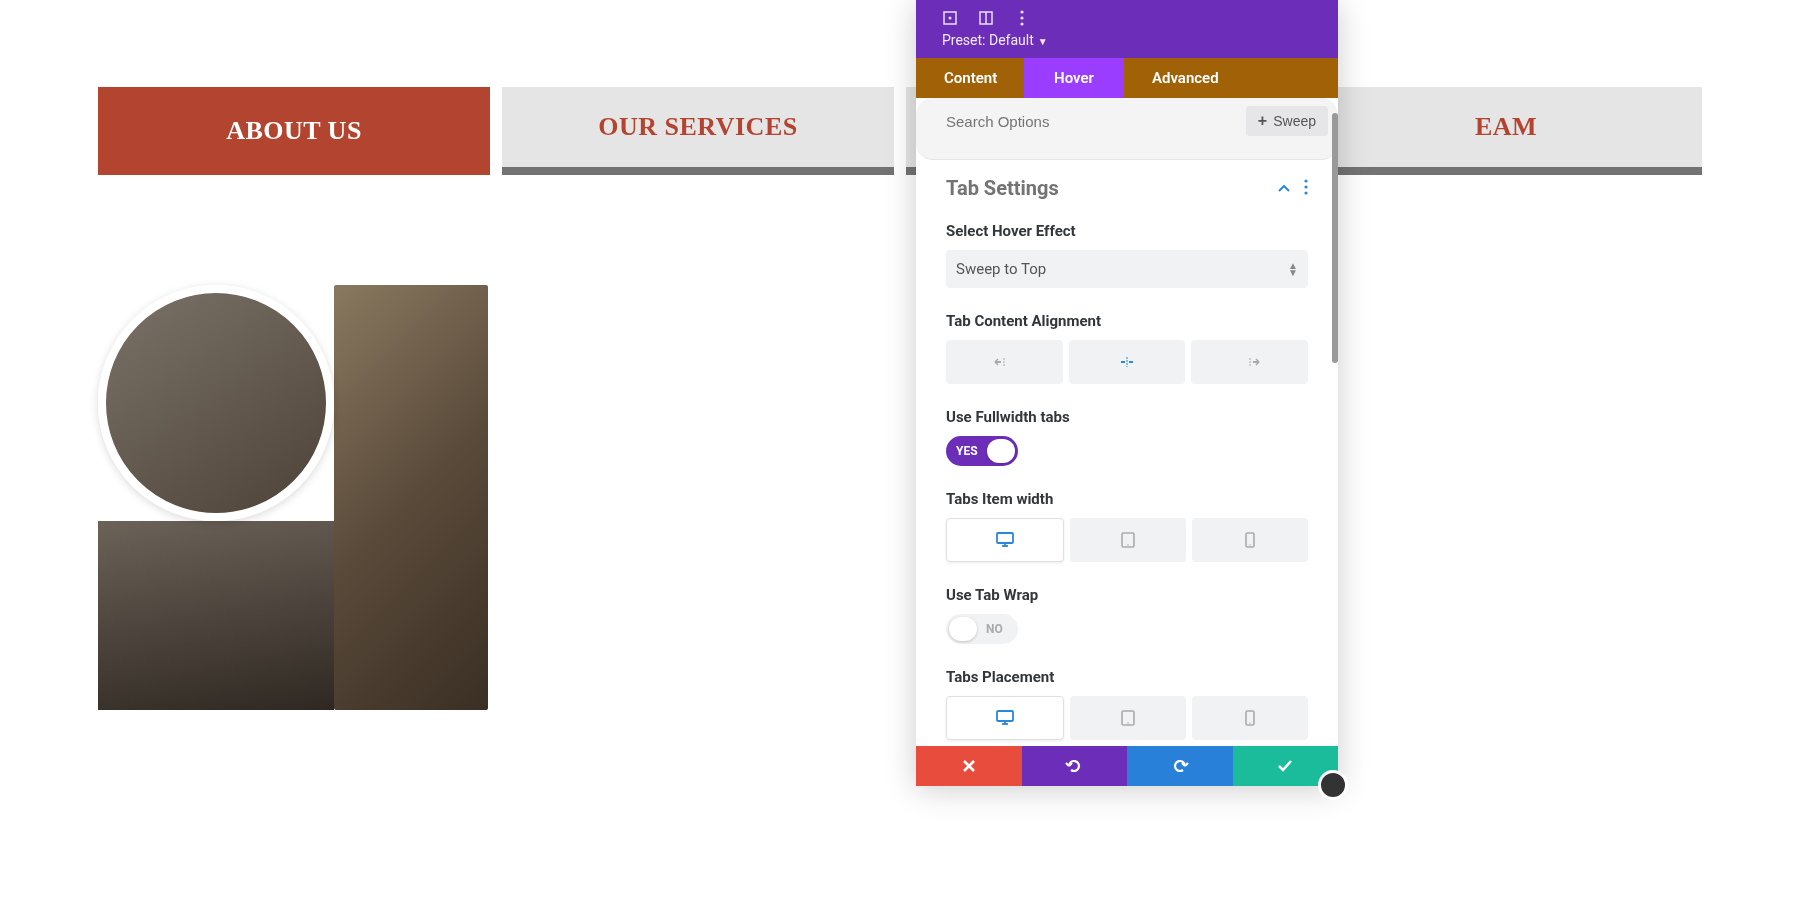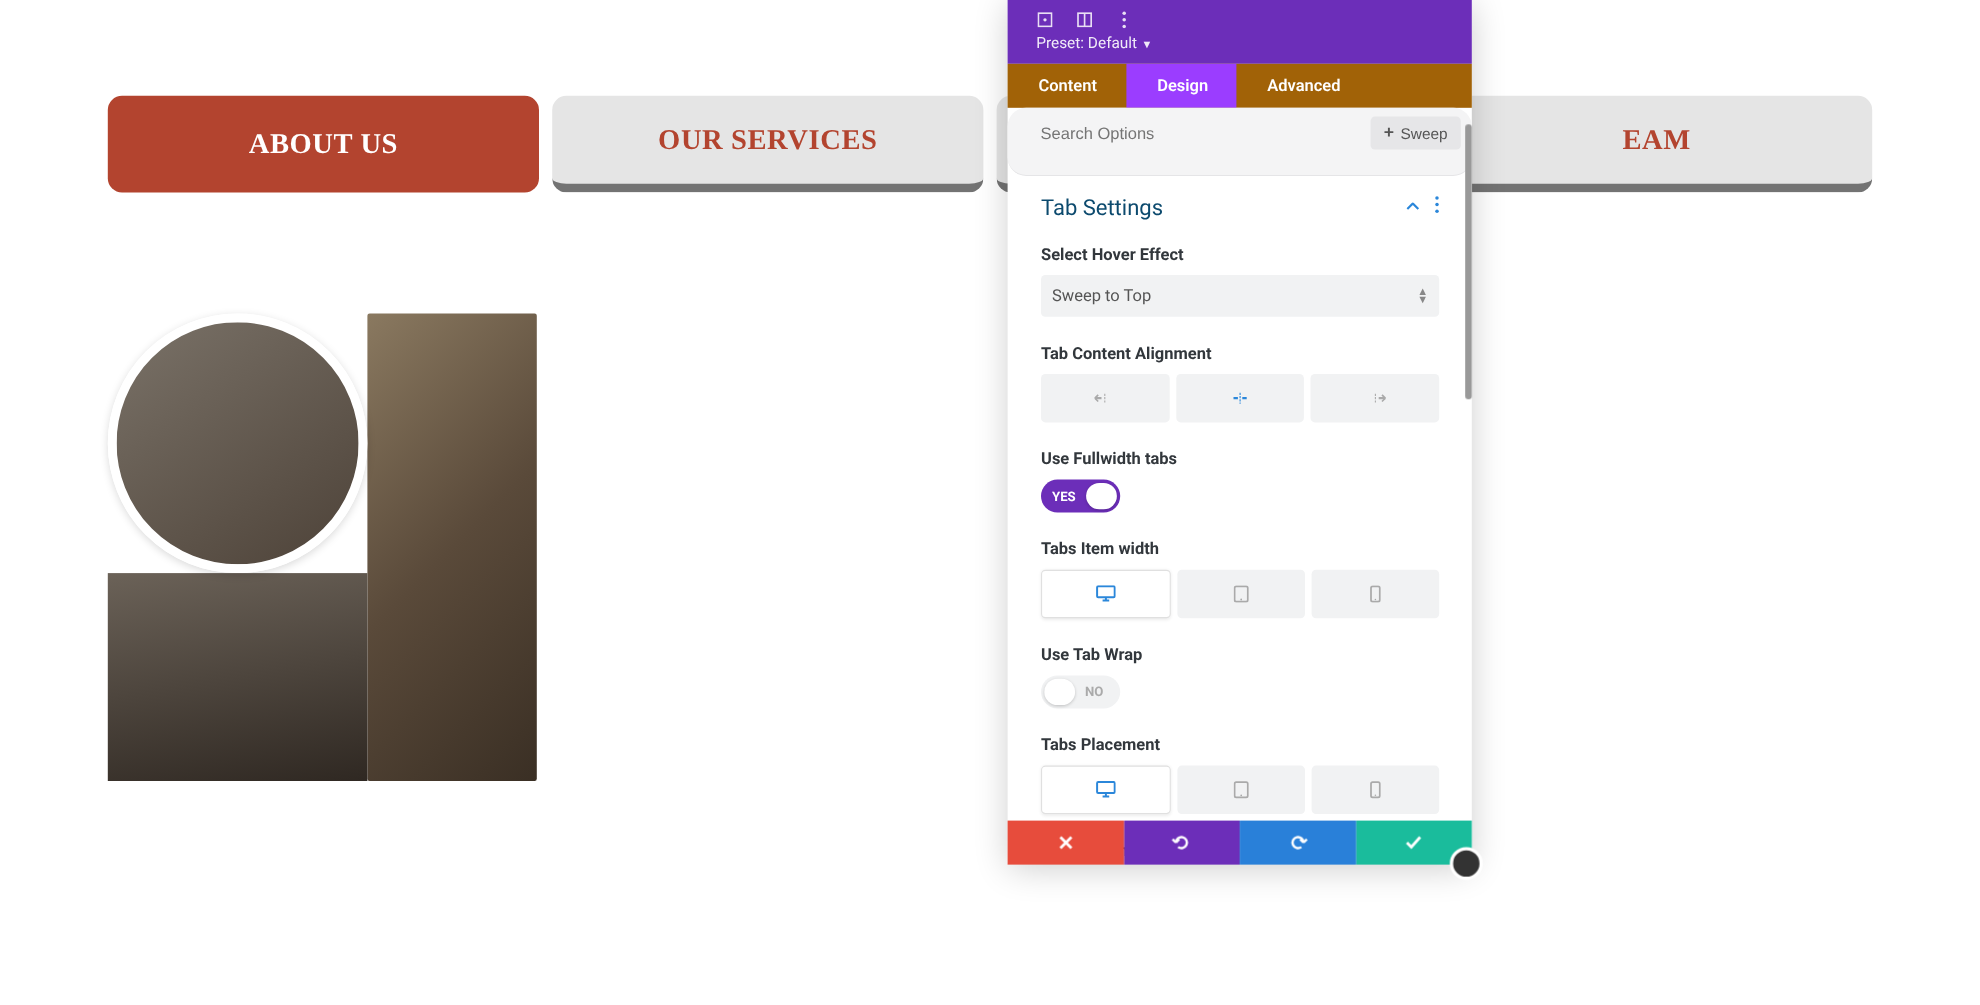--- a/index.html
+++ b/index.html
@@ -1,21 +1,21 @@
 <!DOCTYPE html>
 <html><head>
 <meta charset="utf-8">
 <style>
 * { box-sizing: border-box; margin: 0; padding: 0; }
 body { font-family: -apple-system, BlinkMacSystemFont, "Segoe UI", Roboto, sans-serif; background: #fff; width: 1800px; height: 914px; overflow: hidden; position: relative; }
 
 
 .page-bg { position: absolute; top: 0; left: 0; right: 0; bottom: 0; padding: 87px 98px 0; }
 .tabs-row { display: flex; gap: 12px; }
-.tab-btn { flex: 1; height: 88px; border-radius: 13px; display: flex; align-items: center; justify-content: center; font-family: Georgia, "Times New Roman", serif; font-weight: 700; font-size: 26px; letter-spacing: 0.5px; cursor: pointer; border: none; }
+.tab-btn { flex: 1; height: 88px; border-radius: 0; display: flex; align-items: center; justify-content: center; font-family: Georgia, "Times New Roman", serif; font-weight: 700; font-size: 26px; letter-spacing: 0.5px; cursor: pointer; border: none; }
 .tab-active { background: #b3442f; color: #fff; }
 .tab-inactive { background: #e5e5e5; color: #b3442f; border-bottom: 8px solid #737373; }
 
 .content-area { margin-top: 110px; position: relative; }
 .img-frame { position: relative; width: 390px; height: 425px; }
 .img-main { position: absolute; top: 0; left: 236px; width: 154px; height: 425px; background: linear-gradient(135deg, #8a7960 0%, #5a4a3a 50%, #3a2f24 100%); border-radius: 2px; }
 .img-circle { position: absolute; top: 0; left: 0; width: 236px; height: 236px; background: linear-gradient(145deg, #7a7268, #4d4238); border-radius: 50%; border: 8px solid #fff; box-shadow: 0 2px 8px rgba(0,0,0,0.15); }
 .img-below { position:absolute; top:236px; left:0; width:236px; height:189px; background: linear-gradient(170deg,#6b6258,#2f2822); }
 
 
@@ -37,21 +37,21 @@
 
 .search-row { display: flex; align-items: center; padding: 8px 10px 23px 30px; background: #f4f4f5; border-bottom: 1px solid #e5e5e7; border-radius: 17px; }
 .search-input { flex: 1; border: none; background: transparent; font-size: 15px; color: #999; outline: none; }
 .filter-btn { background: #e6e6e8; border: none; padding: 7px 12px; border-radius: 4px; font-size: 14px; color: #555; display: flex; align-items: center; gap: 6px; cursor: pointer; }
 .filter-plus { font-weight: 700; font-size: 16px; line-height: 1; }
 
 .panel-body { flex: 1; overflow-y: auto; padding: 16px 30px 20px 30px; position: relative; }
 .panel-scroll-hint { position: absolute; top: 113px; right: 0; width: 6px; height: 250px; background: #999; border-radius: 3px; }
 
 .section-header { display: flex; align-items: center; justify-content: space-between; margin-bottom: 22px; }
-.section-title { color: #0c4a6e; font-size: 20px; font-weight: 400; }
+.section-title { color: #737373; font-size: 20px; font-weight: 700; }
 .section-icons { display: flex; gap: 14px; align-items: center; }
 .chev { color: #2b87da; font-size: 14px; }
 .vdots { color: #2b87da; font-size: 18px; line-height: 1; }
 
 .field { margin-bottom: 24px; }
 .field-label { font-size: 15px; font-weight: 700; color: #32373c; margin-bottom: 10px; }
 .select-box { background: #f1f2f3; border-radius: 4px; padding: 10px 10px; display: flex; justify-content: space-between; align-items: center; cursor: pointer; font-size: 15px; color: #555; }
 .select-caret { font-size: 10px; color: #888; display:flex; flex-direction:column; line-height:0.7; }
 
 .btn-group { display: flex; gap: 6px; }
@@ -117,21 +117,21 @@
         </span>
       </div>
     </div>
     <div class="preset-row">
       <span>Preset: Default</span><span class="preset-caret">▼</span>
     </div>
   </div>
 
   <div class="panel-tabs">
     <div class="ptab content">Content</div>
-    <div class="ptab design active">Design</div>
+    <div class="ptab design active">Hover</div>
     <div class="ptab advanced">Advanced</div>
   </div>
 
   <div class="search-row">
     <input class="search-input" placeholder="Search Options" style="">
     <button class="filter-btn">
       <span class="filter-plus">+</span>
       <span>Sweep</span>
     </button>
   </div>

